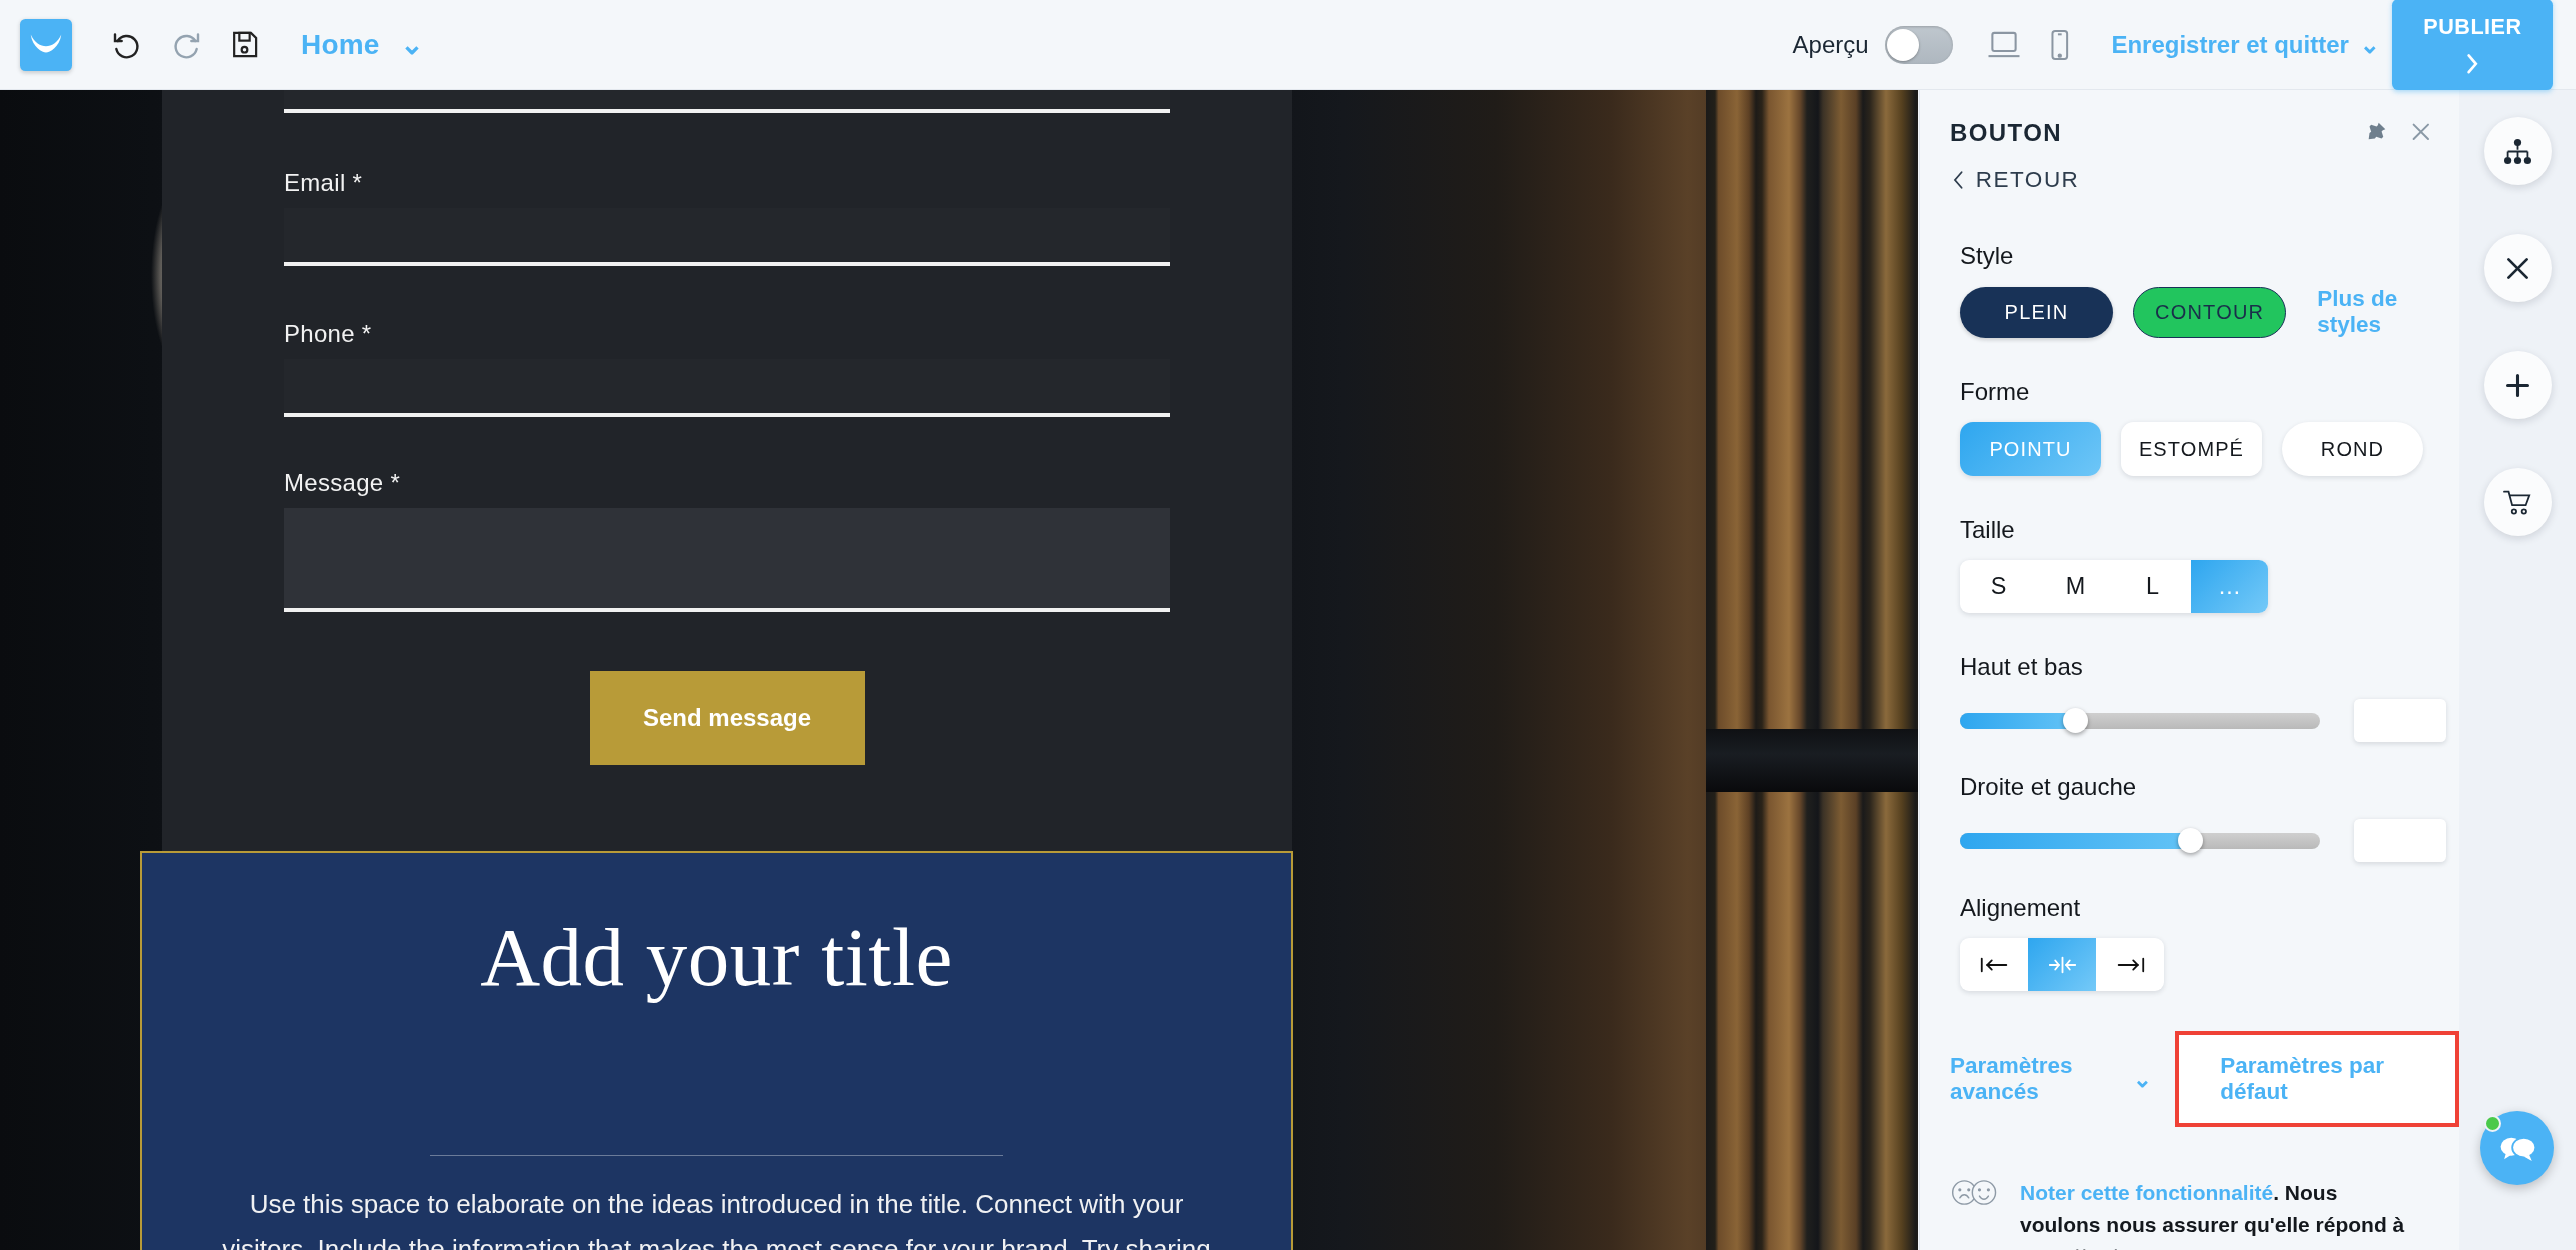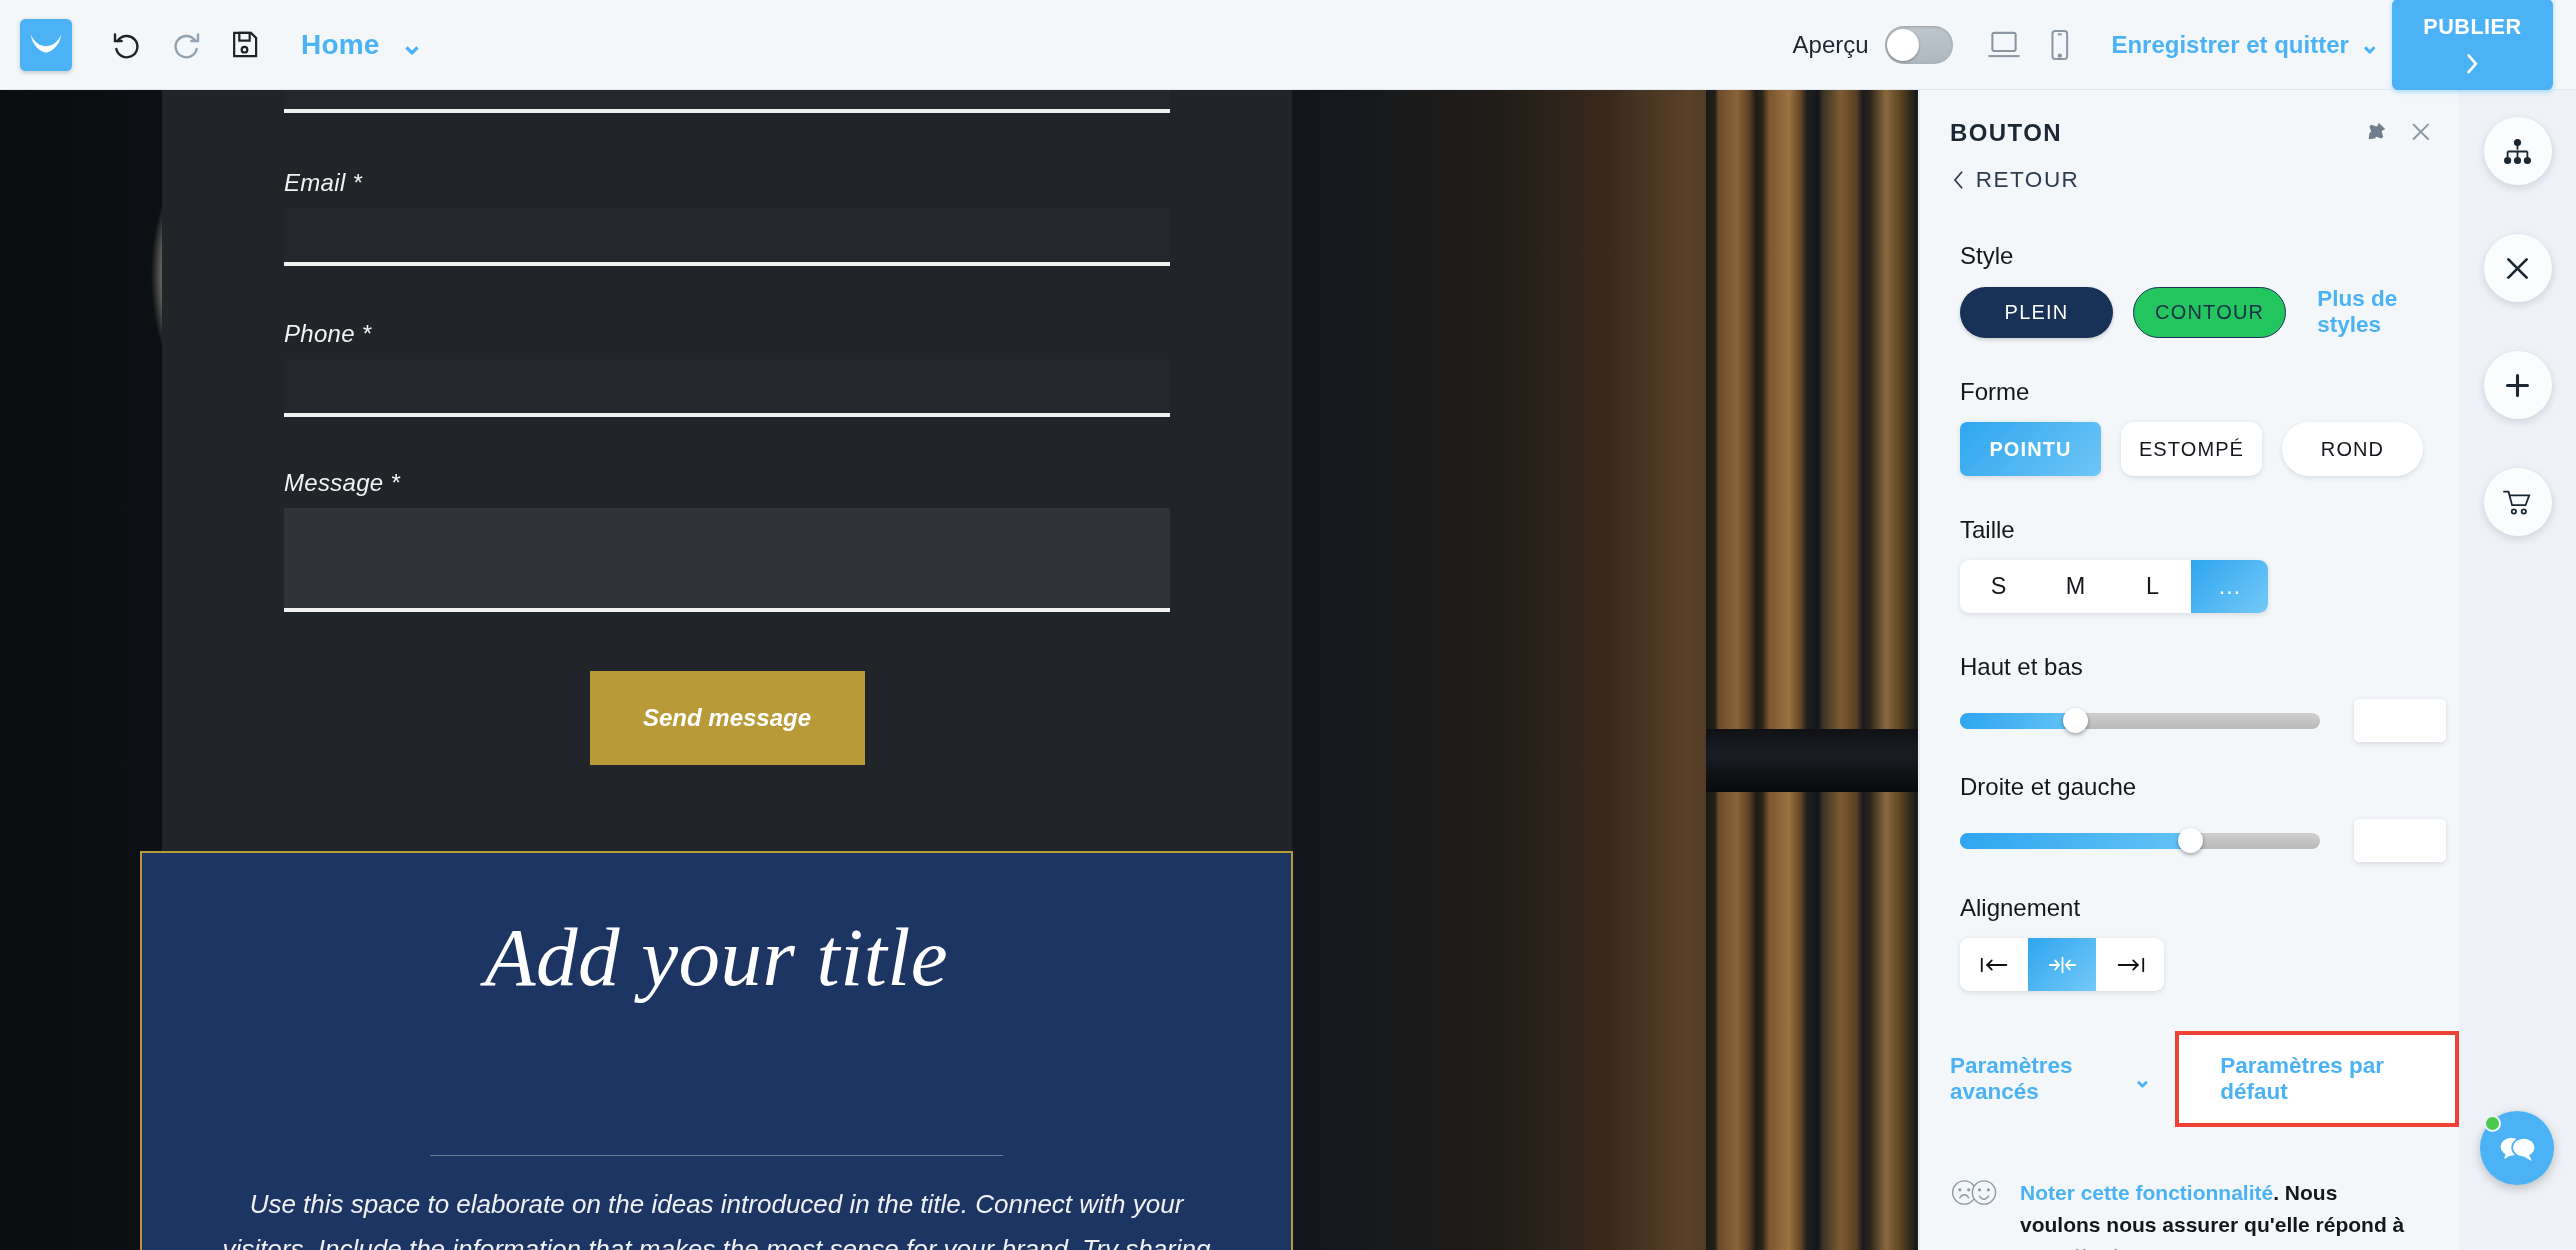--- a/index.html
+++ b/index.html
@@ -78,21 +78,20 @@
     box-shadow: 0 1.8px 5.4px rgba(75,179,245,.45);
     flex-direction: column;
   }
 
   
   .canvas {
     position: absolute; top: 90px; left: 0;
     width: 1918px; height: 1160px;
     overflow: hidden;
     background: #0b0d10;
-    font-style: italic;
   }
   .bg-photo {
     position: absolute; inset: 0;
     background:
       linear-gradient(90deg,
         #0a0c0f 0%, #0d1014 8%, #13161b 20%, #0c0f13 34%, #090b0e 45%,
         #0b0e12 58%, #15181d 70%, #201c18 78%, #3a2a1c 84%, #5a4128 88%,
         #3e2d1d 92%, #2a2018 96%, #171a1f 100%);
   }
   
@@ -237,21 +236,21 @@
   .shape-btn {
     height: 54px; width: 141px;
     display:flex; align-items:center; justify-content:center;
     font-size: 20px; letter-spacing: 1.1px;
     background: #fff; color: #14181d;
     box-shadow: 0 1.8px 5.4px rgba(16,24,40,.12);
     cursor: pointer;
   }
   .shape-pointu {
     background: linear-gradient(135deg,#2ea6ef,#6ec6f7);
-    color: #fff; border-radius: 7px; font-weight: bold;
+    color: #fff; border-radius: 13px;
   }
   .shape-estompe { border-radius: 12.6px; margin-left: 20px; }
   .shape-rond { border-radius: 29px; margin-left: 20px; }
 
   .seg {
     display: inline-flex; border-radius: 9px; overflow: hidden;
     box-shadow: 0 1.8px 5.4px rgba(16,24,40,.12);
     background: #fff;
   }
   .seg-item {

